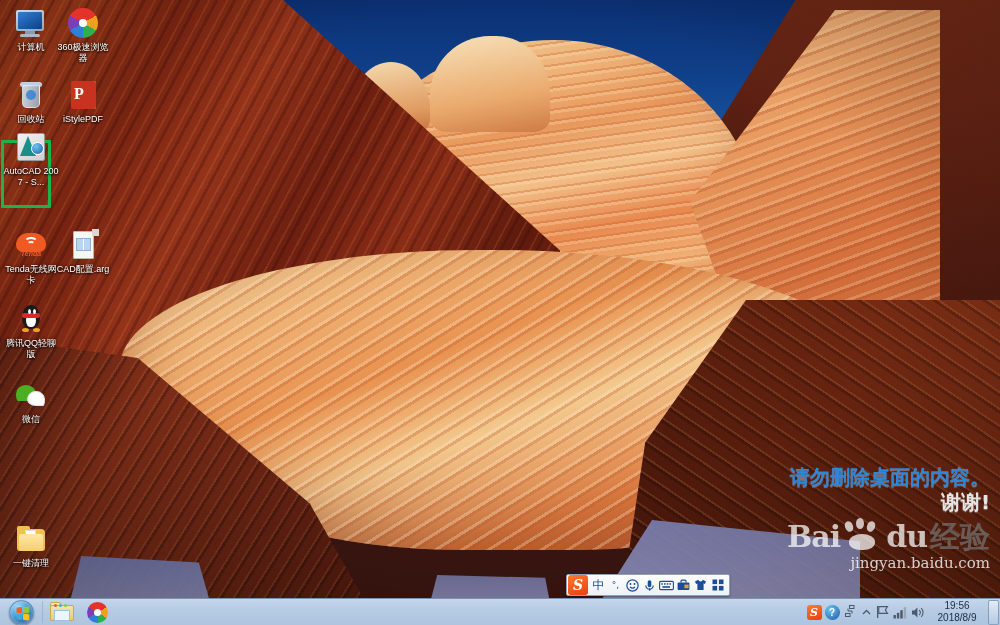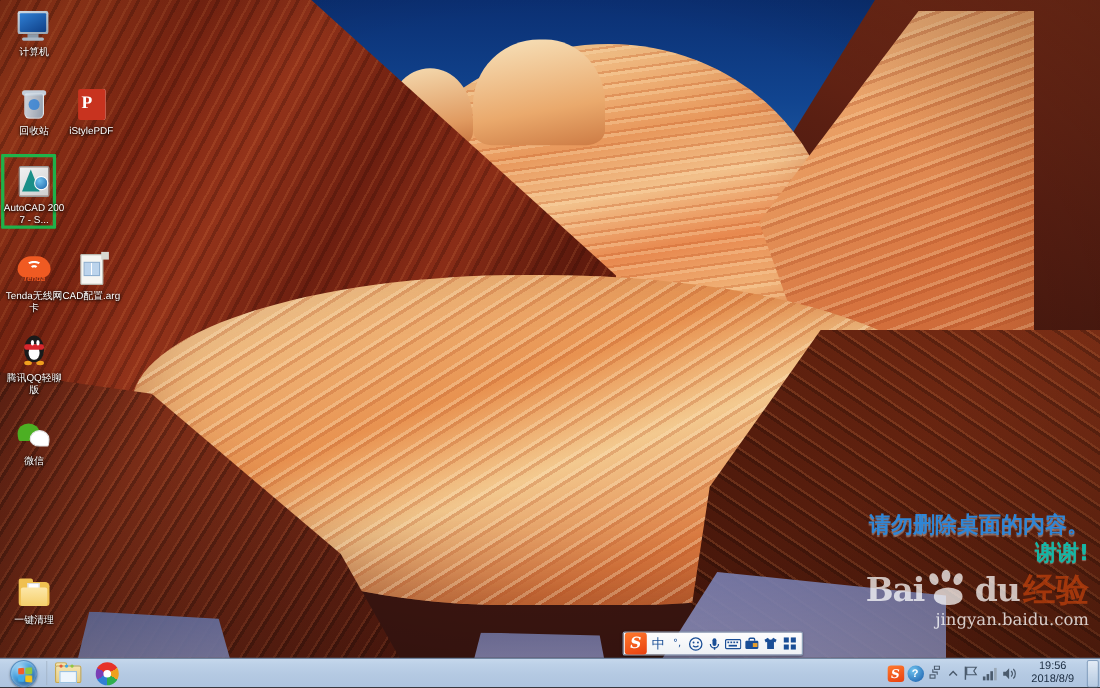--- a/index.html
+++ b/index.html
@@ -277,41 +277,41 @@
     position: absolute; left: 520px; top: 465px; width: 470px;
     text-align: right;
     pointer-events: none;
   }
   .wm-line1 {
     font-size: 20px; line-height: 24px; color: #2f86d6; font-weight: bold;
     font-family: "DejaVu Sans", "Liberation Sans", sans-serif;
     text-shadow: 0 1px 1px rgba(255,255,255,.35);
   }
   .wm-line2 {
-    font-size: 20px; line-height: 26px; color: #14b8a6; font-weight: bold;
+    font-size: 20px; line-height: 26px; color: #e5e5e5; font-weight: bold;
     font-family: "DejaVu Sans", "Liberation Sans", sans-serif;
     text-shadow: 0 1px 1px rgba(255,255,255,.35);
   }
   #baidu-logo {
     margin-top: 6px;
     display: flex; justify-content: flex-end; align-items: center; gap: 3px;
     opacity: .72;
   }
   .bd-text {
     font-size: 30px; line-height: 32px; font-weight: bold; color: #ffffff;
     font-family: "DejaVu Serif", "Liberation Serif", serif;
     letter-spacing: -1px;
   }
   .bd-paw { position: relative; width: 40px; height: 32px; }
   .bd-paw i { position:absolute; background:#ffffff; border-radius:50%; display:block; }
   .bd-paw .t1 { width:8px; height:11px; left:2px;  top:0px;  transform: rotate(-22deg); }
   .bd-paw .t2 { width:8px; height:11px; left:13px; top:-3px; }
   .bd-paw .t3 { width:8px; height:11px; left:24px; top:0px;  transform: rotate(22deg); }
   .bd-paw .pad { width:26px; height:16px; left:6px; top:13px; border-radius:50% 50% 45% 45%; }
-  .bd-cn { font-size: 30px; line-height:32px; font-weight:bold; color:#c2410c;
+  .bd-cn { font-size: 30px; line-height:32px; font-weight:bold; color:#737373;
     font-family:"DejaVu Sans","Liberation Sans",sans-serif; }
   .wm-url {
     margin-top: 1px;
     font-size: 15px; color: #ffffff; opacity: .78;
     font-family: "DejaVu Serif", "Liberation Serif", serif;
   }
 
   
   #ime-bar {
     position: absolute; left: 566px; top: 574px;
@@ -462,40 +462,46 @@
       <div class="icon-art">
         <div class="pc-monitor">
             <div class="pc-screen"></div>
           </div>
         <div class="pc-stand"></div>
           <div class="pc-base"></div>
       </div>
       <div class="icon-label">计算机</div>
     </div>
 
+    <div class="icon-cell" style="left:55px; top:6px;">
+      <div class="icon-art">
+        <div class="pinwheel"></div>
+      </div>
+      <div class="icon-label">360极速浏览器</div>
+    </div>
 
     <div class="icon-cell" style="left:3px; top:78px;">
       <div class="icon-art">
         <div class="bin-lid"></div>
           <div class="bin-body"></div>
           <div class="bin-mark"></div>
       </div>
       <div class="icon-label">回收站</div>
     </div>
 
     <div class="icon-cell" style="left:55px; top:78px;">
       <div class="icon-art">
         <div class="ppt-page"></div>
           <div class="ppt-box"></div>
           <div class="ppt-p">P</div>
       </div>
       <div class="icon-label">iStylePDF</div>
     </div>
 
-    <div class="icon-cell" style="left:3px; top:148px;">
+    <div class="icon-cell" style="left:3px; top:130px;">
       <div class="icon-art">
         <div class="cad-box"></div>
           <div class="cad-a"></div>
           <div class="cad-globe"></div>
       </div>
       <div class="icon-label">AutoCAD 2007 - S...</div>
     </div>
 
 
     <div class="icon-cell" style="left:3px; top:228px;">

